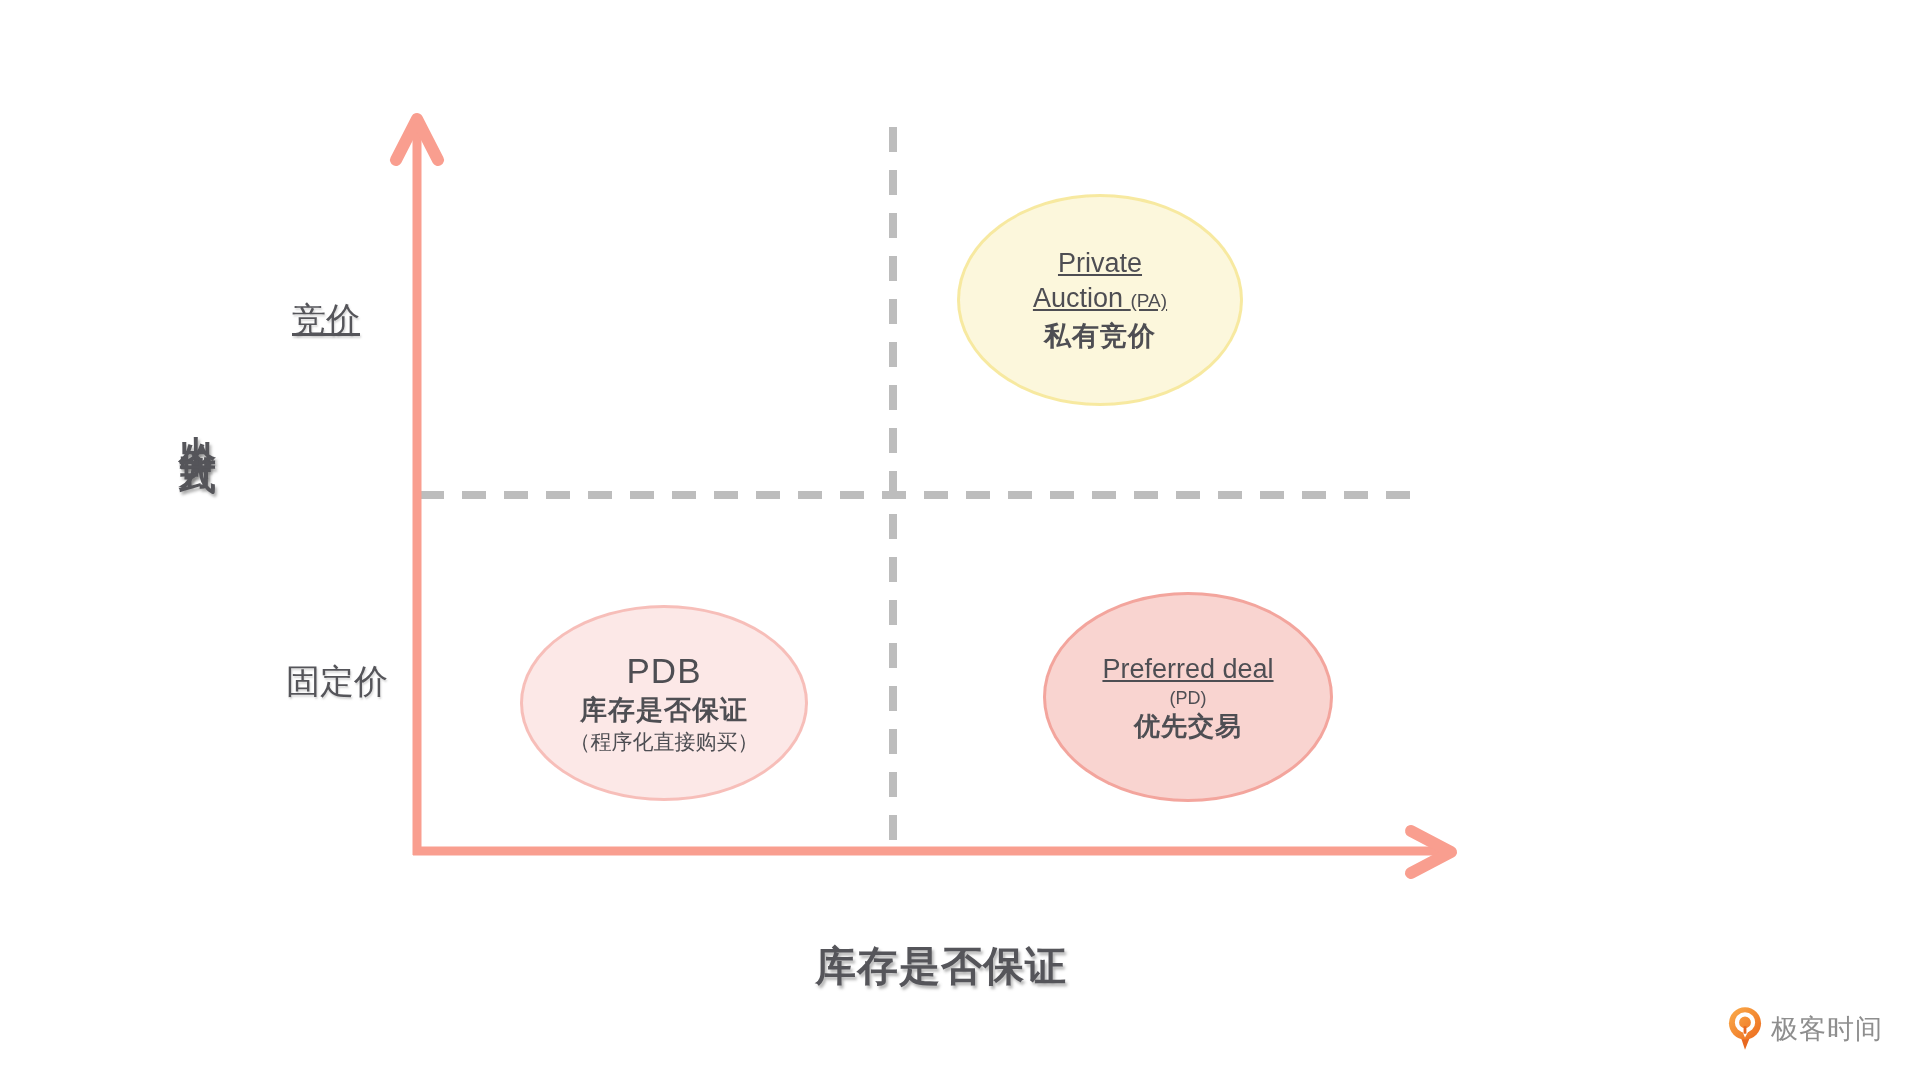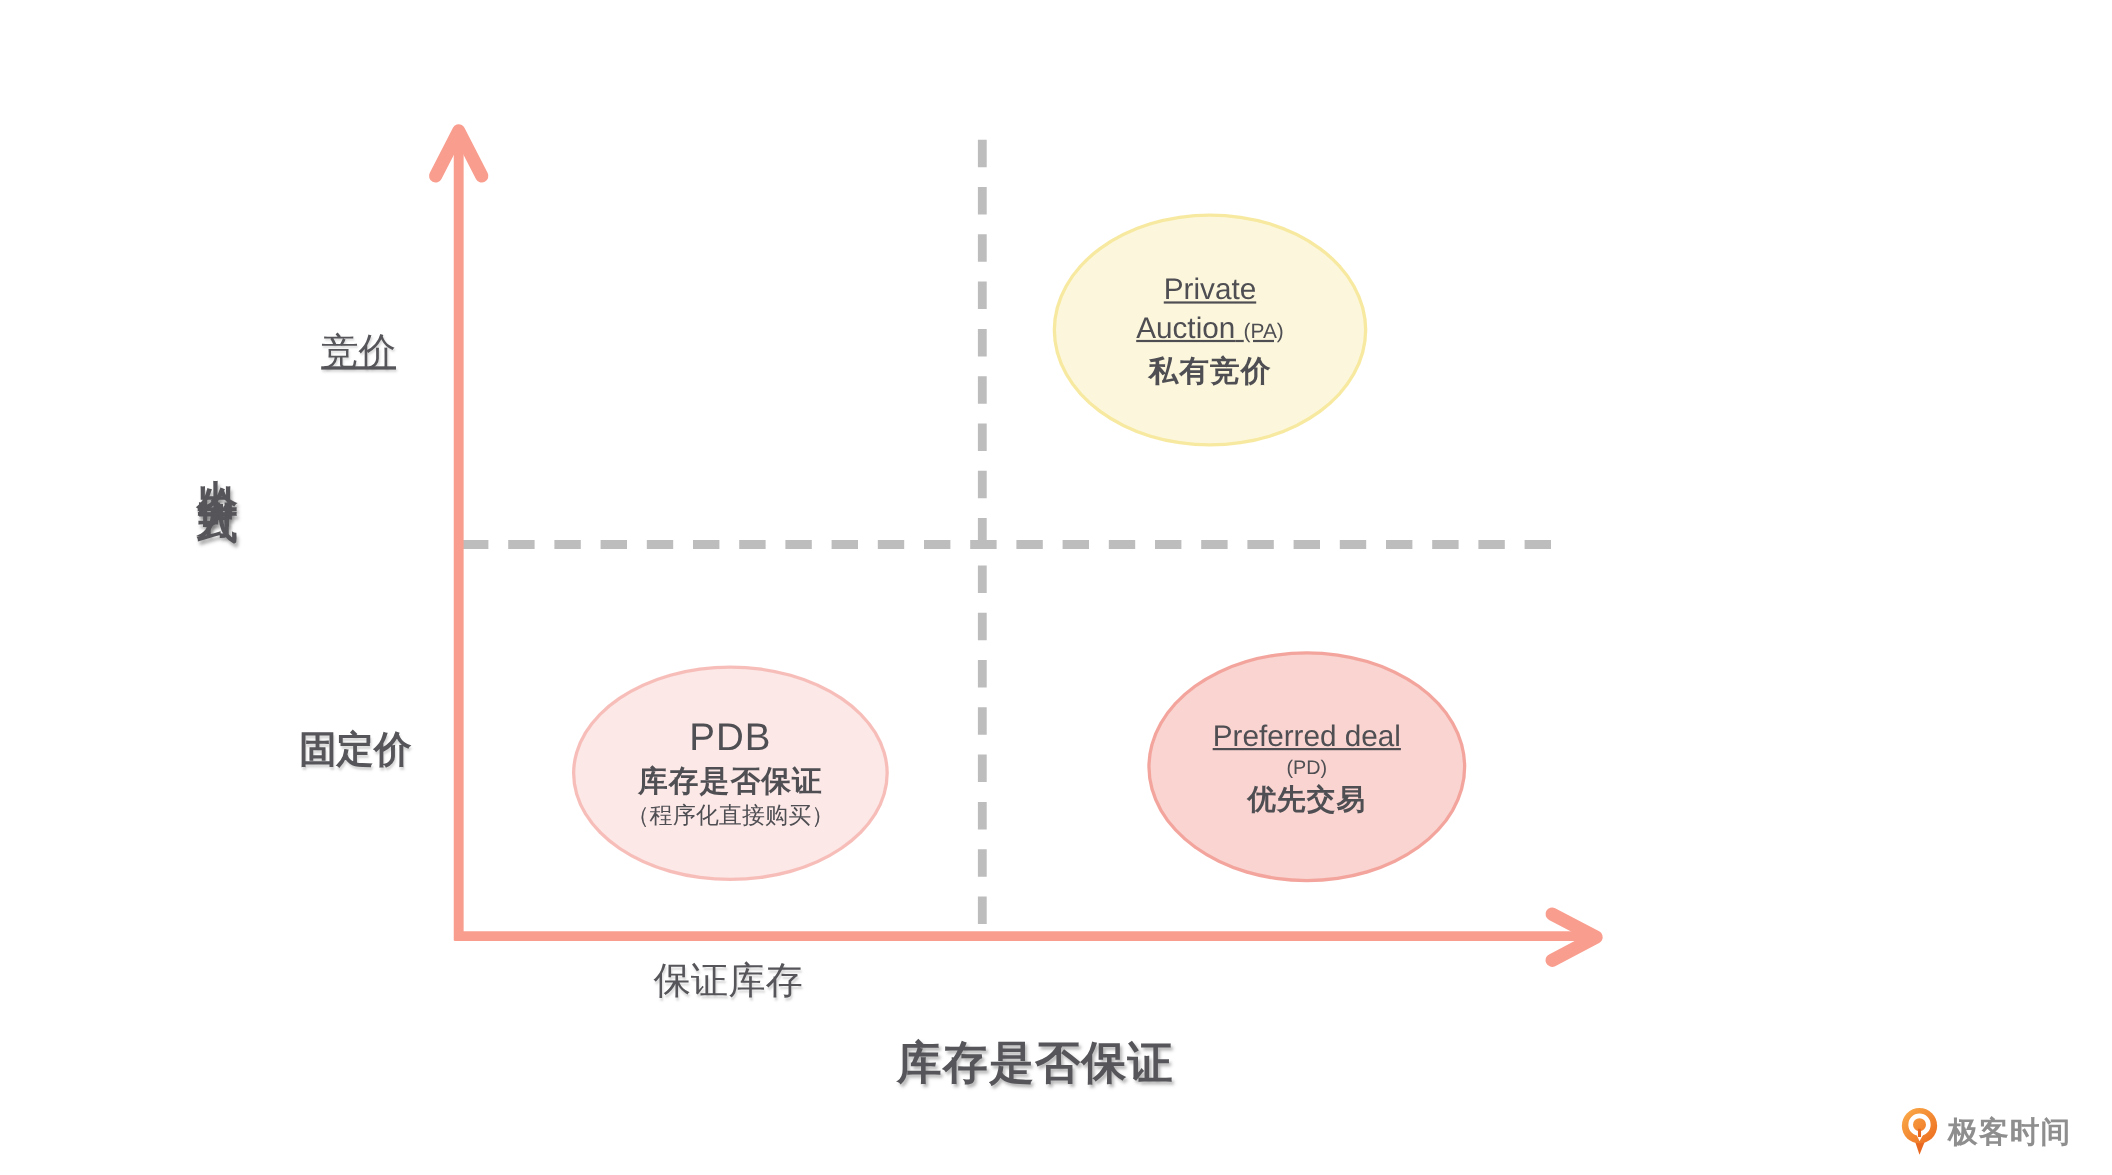--- a/index.html
+++ b/index.html
@@ -49,21 +49,21 @@
   .bubble.open .cn  {font-size:26px;line-height:31px;}
   .bubble.pdb .big  {font-size:35px;line-height:42px;font-weight:500;letter-spacing:1px;}
   .bubble.pdb .cn   {font-size:27px;line-height:36px;}
   .bubble.pdb .sub  {font-size:21px;line-height:28px;font-weight:500;}
   .bubble.pd .en    {font-size:27px;line-height:33px;}
   .bubble.pd .abbr  {font-size:18px;line-height:25px;display:block;}
   .bubble.pd .cn    {font-size:26px;line-height:30px;}
 
   
   .logo{position:absolute;left:1728px;top:1006px;display:flex;align-items:center;gap:9px;}
-  .logo-text{font-size:27px;color:#8E8E8E;letter-spacing:1px;font-weight:700;}
+  .logo-text{font-size:27px;color:#8E8E8E;letter-spacing:1px;font-weight:400;}
 </style>
 </head>
 <body>
 
 <div class="canvas">
 
   <svg class="axes" viewBox="0 0 1920 1068">
 
     <line x1="893" y1="127" x2="893" y2="849" stroke="#BDBDBD" stroke-width="8" stroke-dasharray="25 18"></line>
 
@@ -71,23 +71,22 @@
 
     <line x1="417" y1="128" x2="417" y2="855" stroke="#F99E8F" stroke-width="9"></line>
     <polyline points="396,160 417,119 438,160" fill="none" stroke="#F99E8F" stroke-width="12" stroke-linecap="round" stroke-linejoin="round"></polyline>
 
     <line x1="413" y1="851" x2="1442" y2="851" stroke="#F99E8F" stroke-width="9"></line>
     <polyline points="1411,831 1451,852 1411,873" fill="none" stroke="#F99E8F" stroke-width="12" stroke-linecap="round" stroke-linejoin="round"></polyline>
   </svg>
 
   <div class="axis-title y">出价方式</div>
   <div class="tick-label" style="left:226px;top:297px;width:200px;text-decoration:underline;">竞价</div>
-  <div class="tick-label" style="left:223px;top:659px;width:200px;font-weight:bold;">固定价</div>
+  <div class="tick-label" style="left:237px;top:659px;width:200px;">固定价</div>
 
-  <div class="tick-label" style="left:512px;top:869px;width:300px;">保证库存</div>
   <div class="axis-title x">库存是否保证</div>
 
   <div class="bubble pa">
     <div class="en">Private</div>
     <div class="en">
       <span>Auction</span>
       <span class="abbr">(PA)</span>
     </div>
     <div class="cn">私有竞价</div>
   </div>

